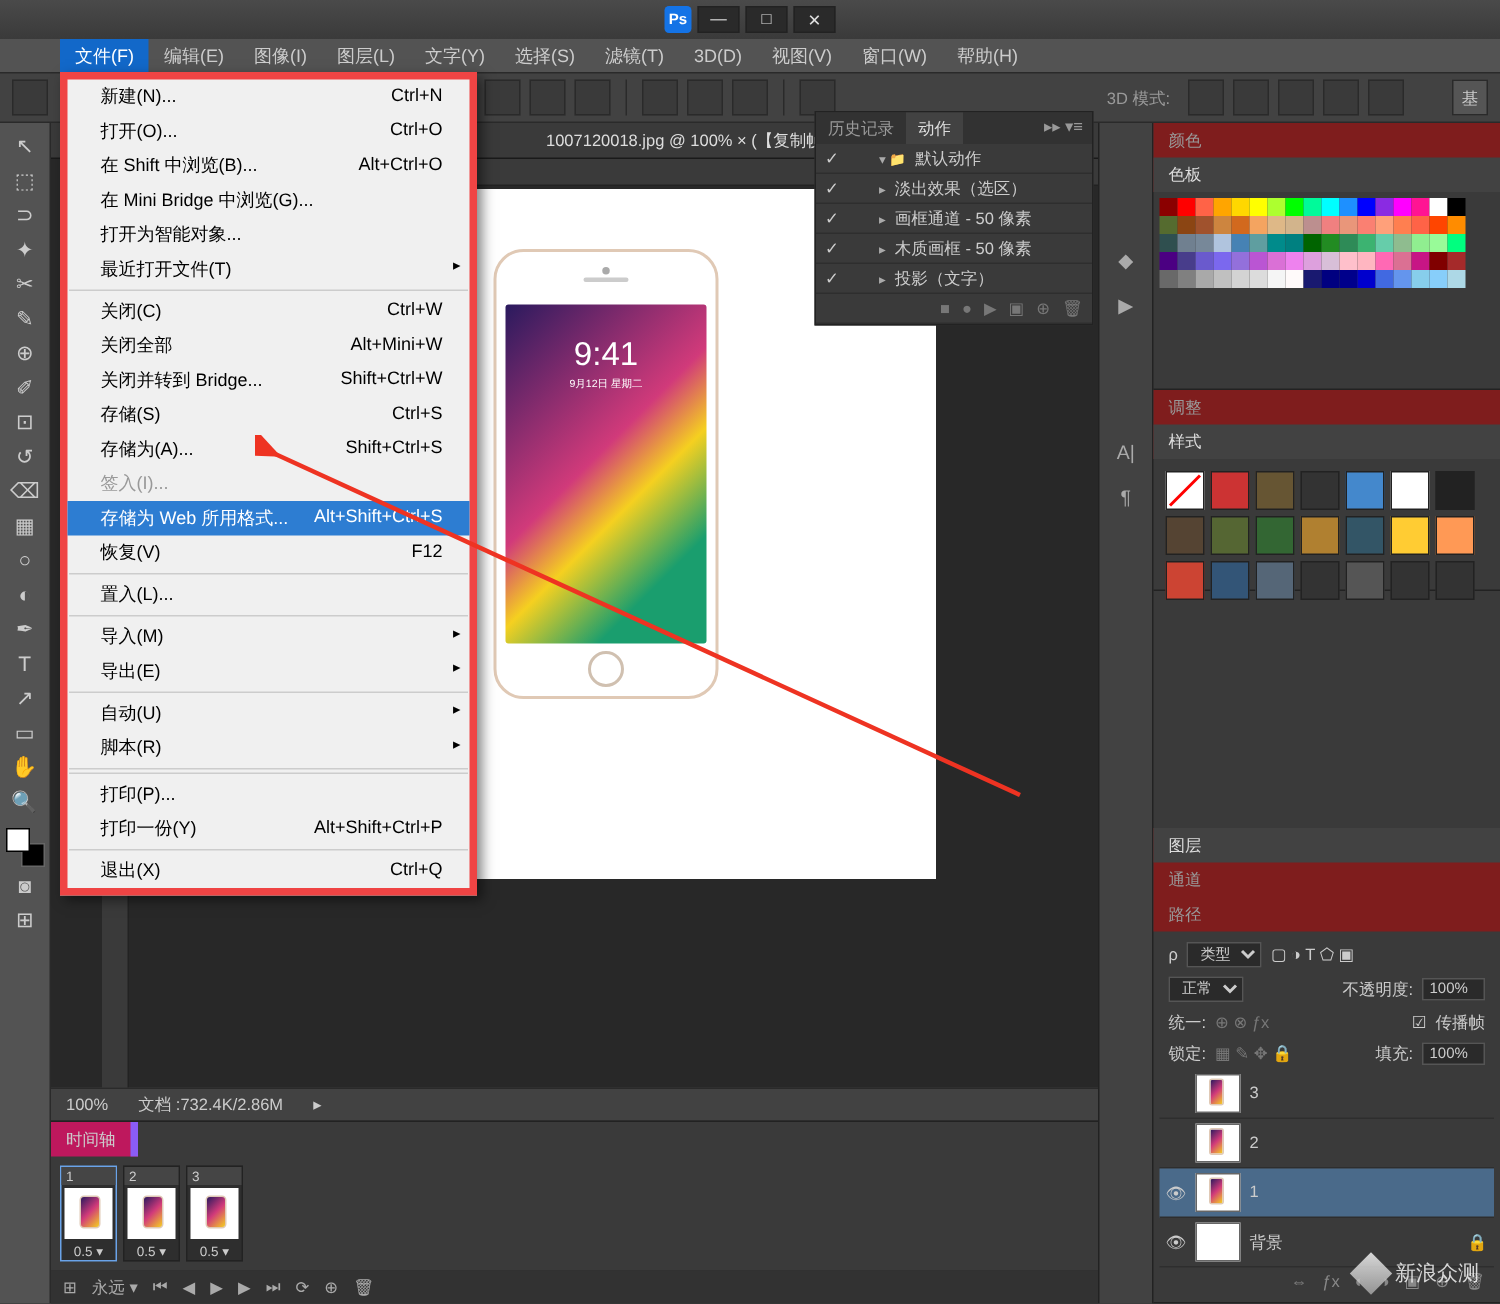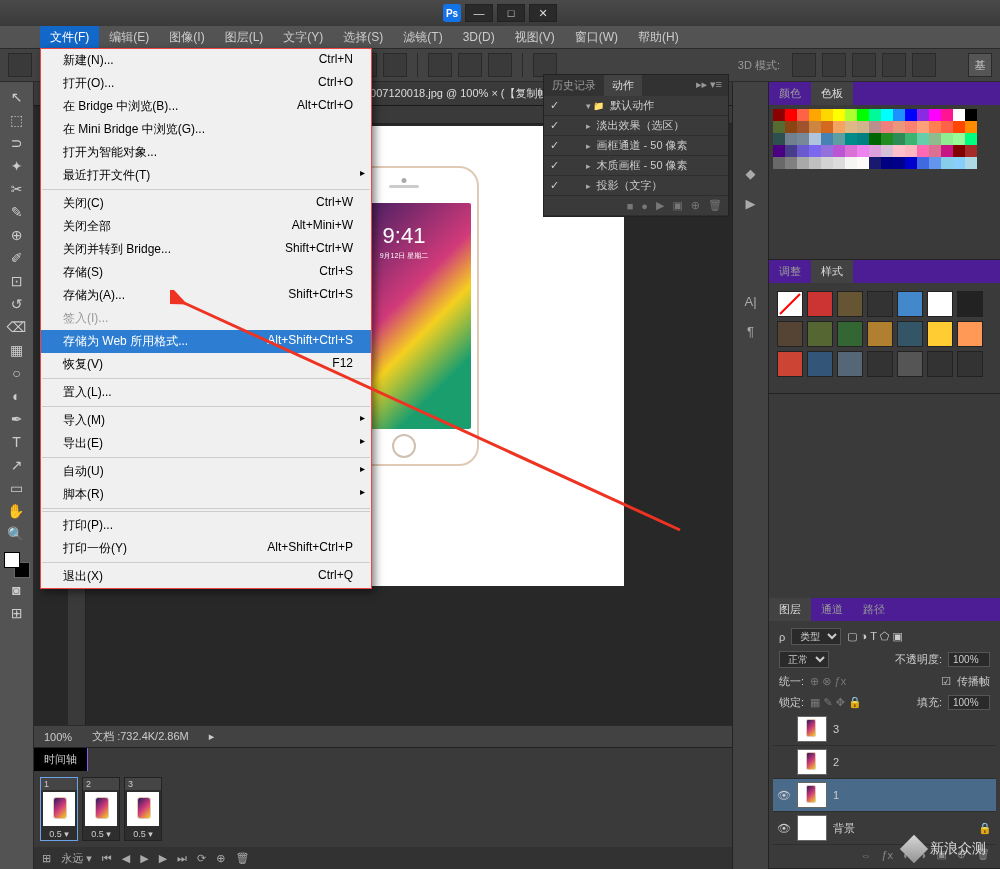--- a/index.html
+++ b/index.html
@@ -29,50 +29,50 @@
 .canvas { width: 470px; height: 460px; background:#fff; position:relative; overflow:hidden; }
 .phone { position:absolute; left:175px; top:40px; width:150px; height:300px; border:2px solid #e0c9b5; border-radius:20px; background:#fff; }
 .phone .screen { position:absolute; top:35px; left:6px; right:6px; bottom:35px; background:linear-gradient(135deg,#2a1a5e,#d13a7a 45%,#f5d020 60%,#1a9e6e 80%); border-radius:2px; display:flex; flex-direction:column; align-items:center; color:#fff; padding-top:20px; }
 .phone .screen .time { font-size:22px; font-weight:200; }
 .phone .screen .date { font-size:7px; margin-top:2px; }
 .phone .home { position:absolute; bottom:6px; left:50%; transform:translateX(-50%); width:24px; height:24px; border:2px solid #d0c0b0; border-radius:50%; }
 .phone .speaker { position:absolute; top:17px; left:50%; transform:translateX(-50%); width:30px; height:3px; background:#ccc; border-radius:2px; }
 .phone .cam { position:absolute; top:10px; left:50%; transform:translateX(-50%); width:5px; height:5px; background:#aaa; border-radius:50%; }
 .status-bar { height:22px; background:#424242; display:flex; align-items:center; padding:0 10px; font-size:11px; color:#ccc; gap:20px; border-top:1px solid #2a2a2a; }
 .timeline-panel { height:100px; background:#3a3a3a; border-top:1px solid #222; }
-.timeline-panel .tl-tab { padding:4px 10px; background:#000000; display:inline-block; font-size:11px; border-right:1px solid #8b5cf6; }
+.timeline-panel .tl-tab { padding:4px 10px; background:#be185d; display:inline-block; font-size:11px; border-right:5px solid #8b5cf6; }
 .timeline-panel .frames { display:flex; padding:6px; gap:4px; }
 .frame { width:38px; background:#2e2e2e; border:1px solid #222; position:relative; }
 .frame.sel { border:1px solid #6aa3e8; }
 .frame .num { font-size:9px; padding:1px 3px; background:#454545; }
 .frame .thumb { height:34px; background:#fff; margin:2px; position:relative; }
 .frame .thumb .mini { position:absolute; width:14px; height:22px; border:1px solid #e0c9b5; border-radius:3px; background:linear-gradient(135deg,#2a1a5e,#d13a7a,#f5d020); }
 .frame .dur { font-size:9px; text-align:center; padding:1px; }
 .timeline-ctrl { height:22px; background:#323232; display:flex; align-items:center; padding:0 8px; gap:10px; font-size:11px; color:#aaa; }
 .timeline-ctrl span { cursor:default; }
 .right-panels { width: 232px; background:#3a3a3a; border-left:1px solid #222; display:flex; flex-direction:column; }
 .right-strip { width:36px; background:#424242; border-left:1px solid #222; display:flex; flex-direction:column; align-items:center; padding-top:80px; gap:8px; }
 .right-strip .strip-icon { width:24px; height:22px; display:flex;align-items:center;justify-content:center; color:#aaa; font-size:13px; }
 .panel { border-bottom:1px solid #222; }
-.panel-tabs { display:flex; background:#4c1d95; }
+.panel-tabs { display:flex; background:#7f1d1d;flex-direction:column; }
 .panel-tabs span { padding:4px 10px; font-size:11px; color:#999; }
 .panel-tabs span.act { background:#424242; color:#ddd; }
 .color-grid { display:grid; grid-template-columns:repeat(17,12px); gap:0; padding:4px; }
 .color-grid div { width:12px; height:12px; }
 .styles-grid { display:grid; grid-template-columns:repeat(7,26px); gap:4px; padding:8px; }
 .styles-grid div { width:26px; height:26px; border:1px solid #222; }
 .layers-body { padding:4px; font-size:11px; }
 .layers-ctrl { display:flex; align-items:center; gap:6px; padding:3px 6px; }
 .layers-ctrl select,.layers-ctrl input { background:#2a2a2a; color:#ccc; border:1px solid #555; font-size:10px; padding:1px 4px; }
 .layer-row { display:flex; align-items:center; padding:3px 4px; gap:6px; border-bottom:1px solid #2e2e2e; }
 .layer-row.sel { background:#4a6a8a; }
 .layer-row .eye { width:14px; font-size:11px; color:#ccc; }
 .layer-row .lthumb { width:30px; height:26px; background:#fff; border:1px solid #666; position:relative; }
 .layer-row .lthumb .mini2 { position:absolute; top:2px; left:8px; width:10px; height:18px; border:1px solid #e0c9b5; border-radius:2px; background:linear-gradient(135deg,#2a1a5e,#d13a7a,#f5d020); }
-.dropdown { position:absolute; top:48px; left:40px; width:332px; background:#f0f0f0; color:#000; border:1px solid #ef4444; box-shadow:3px 3px 8px rgba(0,0,0,.5); z-index:100; font-size:12px; }
+.dropdown { position:absolute; top:48px; left:40px; width:278px; background:#f0f0f0; color:#000; border:5px solid #ef4444; box-shadow:3px 3px 8px rgba(0,0,0,.5); z-index:100; font-size:12px; }
 .dropdown .item { display:flex; justify-content:space-between; padding:3px 18px 3px 22px; cursor:default; position:relative; }
 .dropdown .item.hl { background:#2d7dd2; color:#fff; }
 .dropdown .item.dis { color:#999; }
 .dropdown hr { border:none; border-top:1px solid #ccc; margin:2px 1px; }
 .dropdown .sub::after { content:"▸"; position:absolute; right:6px; font-size:10px; }
 .history-panel { position:absolute; top:74px; left:543px; width:186px; background:#3a3a3a; border:1px solid #222; z-index:50; font-size:11px; }
 .history-panel .hp-tabs { display:flex; background:#323232; }
 .history-panel .hp-tabs span { padding:3px 8px; color:#999; }
 .history-panel .hp-tabs span.act { background:#424242; color:#ddd; }
 .history-panel .hp-row { display:flex; align-items:center; padding:2px 6px; gap:6px; border-bottom:1px solid #2e2e2e; }
@@ -441,21 +441,21 @@
 <div class="dropdown" id="dropdown">
     <div class="item">
       <span>新建(N)...</span>
       <span>Ctrl+N</span>
     </div>
     <div class="item">
       <span>打开(O)...</span>
       <span>Ctrl+O</span>
     </div>
     <div class="item">
-      <span>在 Bridge 中浏览(B)...</span>
+      <span>在 Shift 中浏览(B)...</span>
       <span>Alt+Ctrl+O</span>
     </div>
     <div class="item">
       <span>在 Mini Bridge 中浏览(G)...</span>
     </div>
     <div class="item">
       <span>打开为智能对象...</span>
     </div>
     <div class="item sub">
       <span>最近打开文件(T)</span>

